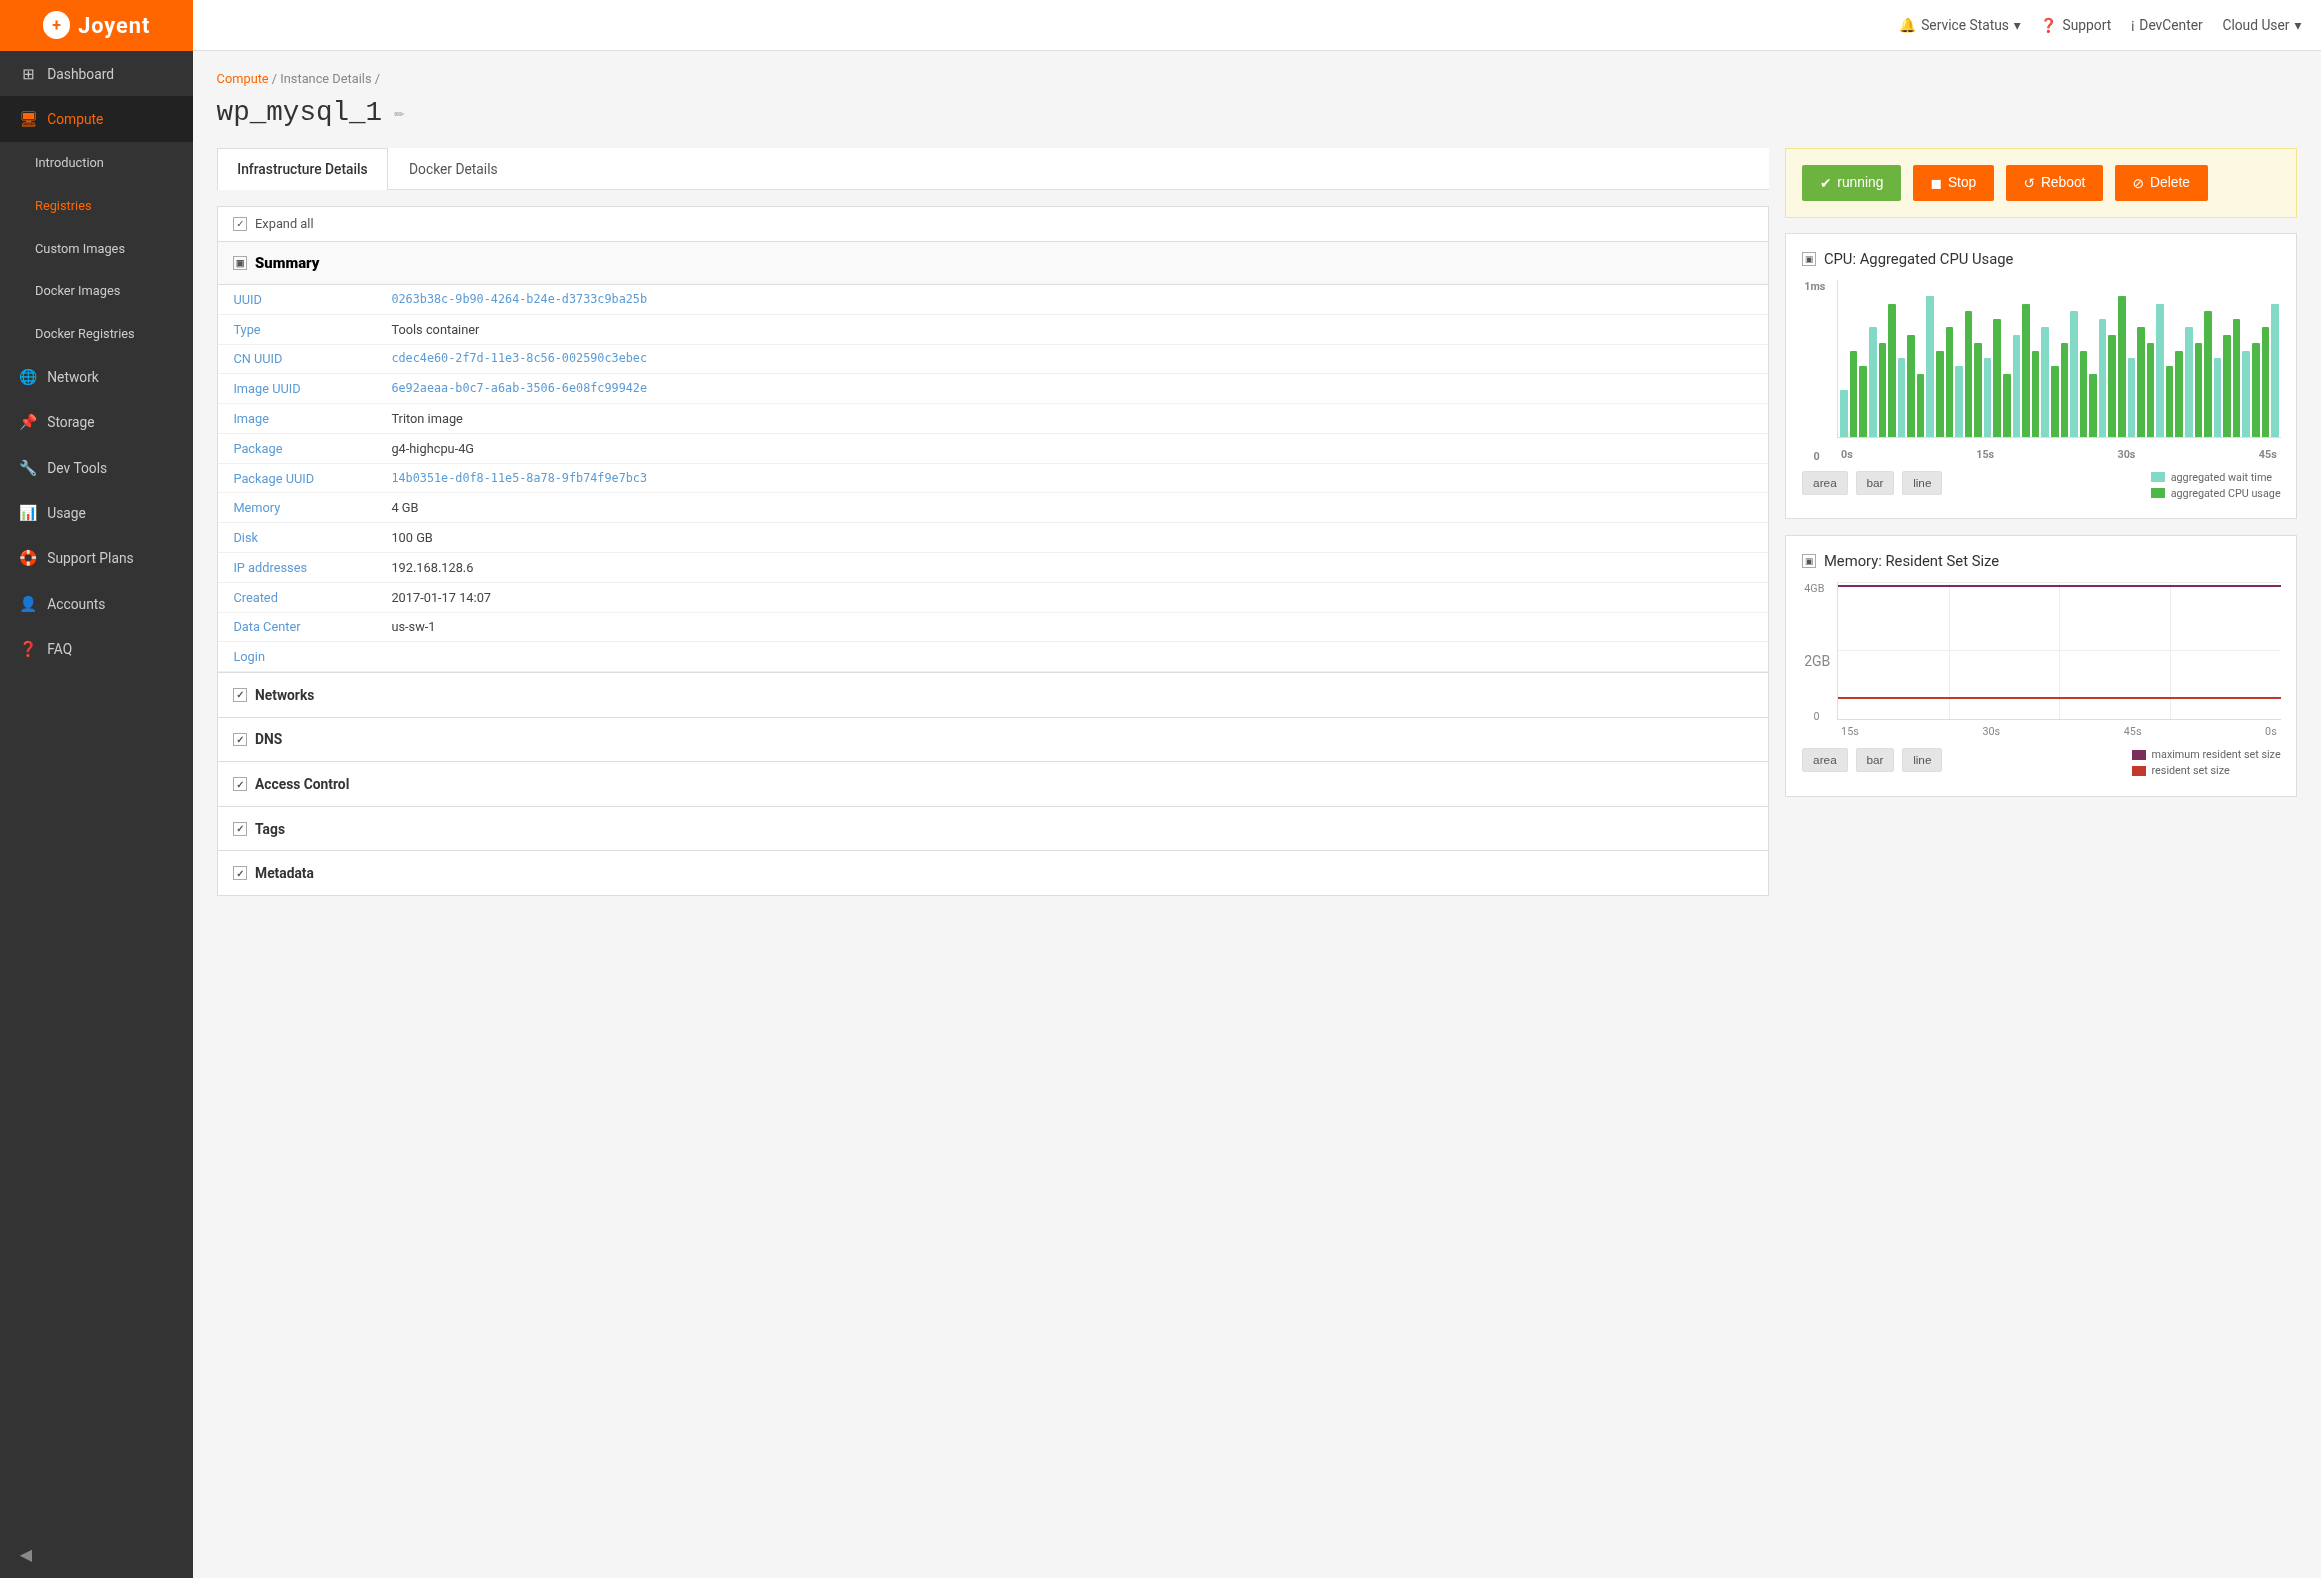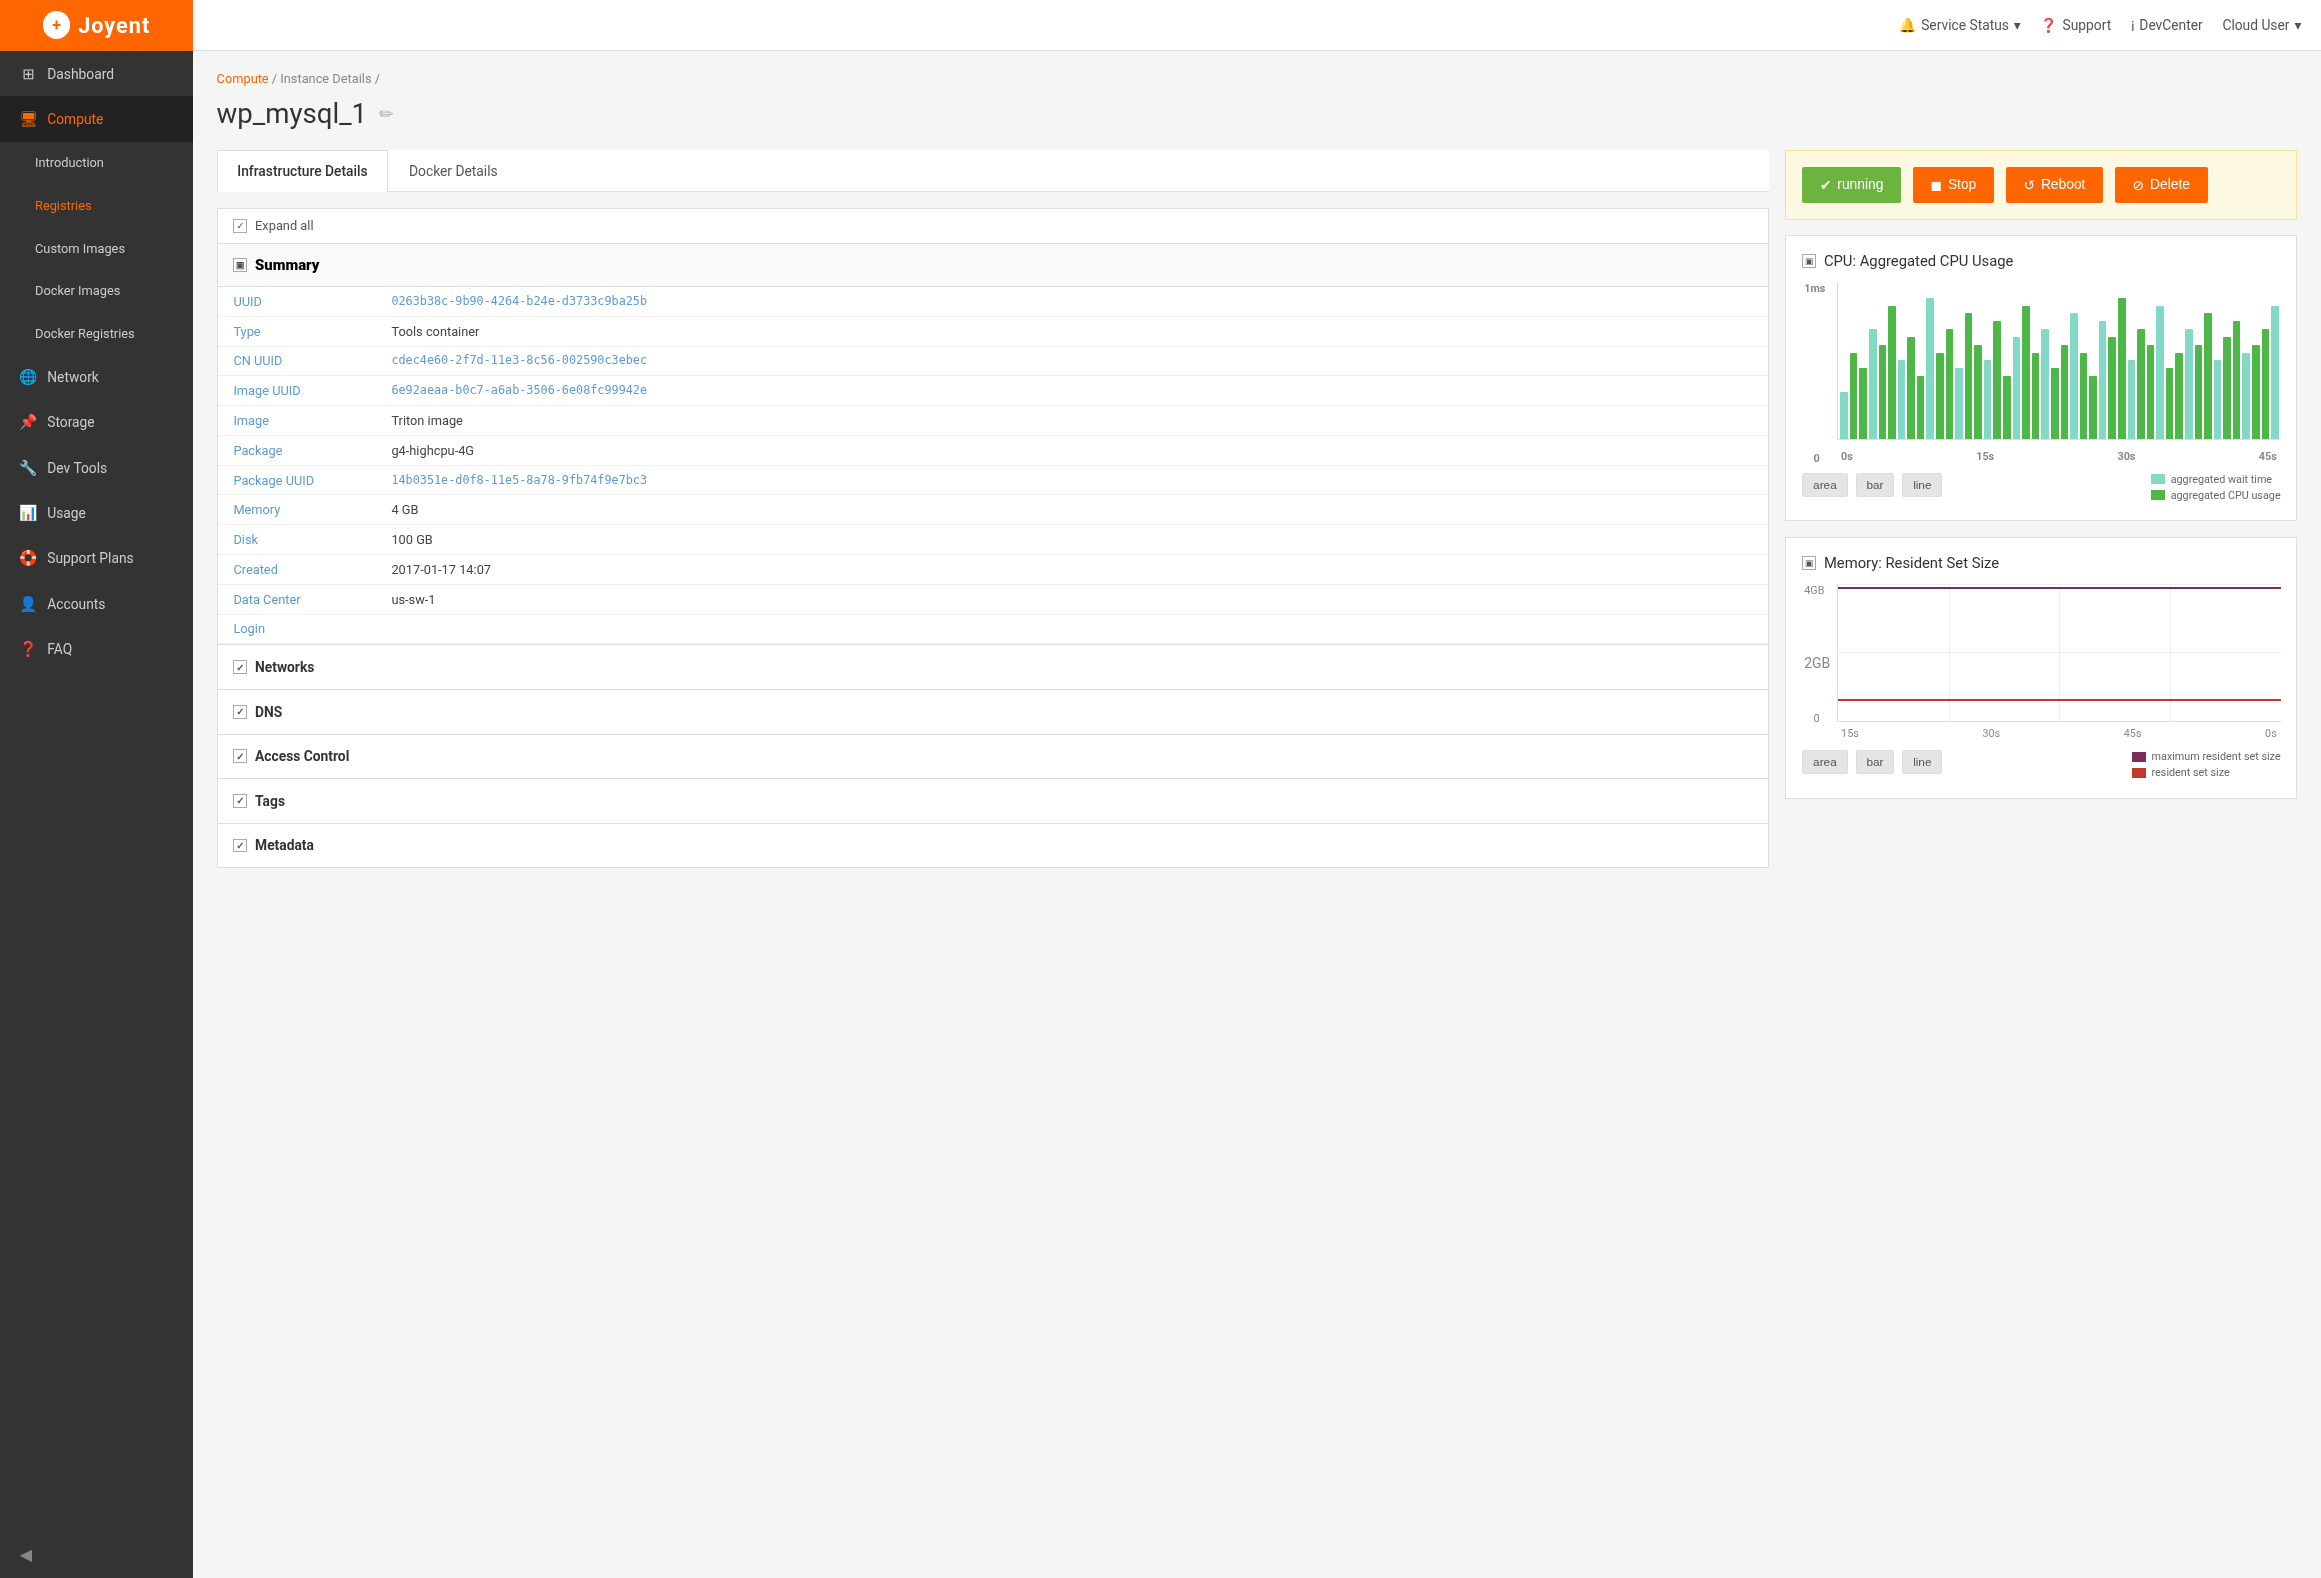--- a/index.html
+++ b/index.html
@@ -24,21 +24,21 @@
     .sidebar-item.sub { padding-left: 35px; font-size: 12.8px; }
     .sidebar-item.sub.active { color: #f60; }
     .sidebar-icon { width: 17.7px; height: 17.7px; display: flex; align-items: center; justify-content: center; font-size: 14.8px; flex-shrink: 0; }
     .sidebar-collapse { margin-top: auto; padding: 13.8px 19.7px; color: #888; cursor: pointer; display: flex; align-items: center; }
 
     
     .main { flex: 1; overflow-y: auto; padding: 19.7px 23.6px; background: #f5f5f5; }
     .breadcrumb { font-size: 12.8px; margin-bottom: 11.8px; }
     .breadcrumb a { color: #f60; text-decoration: none; }
     .breadcrumb span { color: #888; }
-    .page-title { display: flex; align-items: center; gap: 11.8px; margin-bottom: 19.7px; }
+    .page-title { display: flex; align-items: center; gap: 11.8px; margin-bottom: 19.7px; font-family: Liberation Mono, monospace; }
     .page-title h1 { font-size: 27.6px; font-weight: 400; color: #333; }
     .edit-icon { color: #aaa; cursor: pointer; font-size: 17.7px; }
 
     
     .tabs { display: flex; border-bottom: 1px solid #ddd; margin-bottom: 15.8px; background: #fff; }
     .tab { padding: 11.8px 19.7px; font-size: 13.8px; cursor: pointer; border: 1px solid transparent; border-bottom: none; color: #555; }
     .tab.active { background: #fff; border-color: #ddd; border-bottom-color: #fff; color: #333; font-weight: 500; margin-bottom: -1px; }
 
     
     .content-grid { display: grid; grid-template-columns: 1fr 512px; gap: 16px; }
@@ -227,20 +227,24 @@
               <span class="detail-label">Package UUID</span>
               <span class="detail-value mono">14b0351e-d0f8-11e5-8a78-9fb74f9e7bc3</span>
             </div>
             <div class="detail-row">
               <span class="detail-label">Memory</span>
               <span class="detail-value">4 GB</span>
             </div>
             <div class="detail-row">
               <span class="detail-label">Disk</span>
               <span class="detail-value">100 GB</span>
+            </div>
+            <div class="detail-row">
+              <span class="detail-label">IP addresses</span>
+              <span class="detail-value">192.168.128.6</span>
             </div>
             <div class="detail-row">
               <span class="detail-label">Created</span>
               <span class="detail-value">2017-01-17 14:07</span>
             </div>
             <div class="detail-row">
               <span class="detail-label">Data Center</span>
               <span class="detail-value">us-sw-1</span>
             </div>
             <div class="detail-row">

